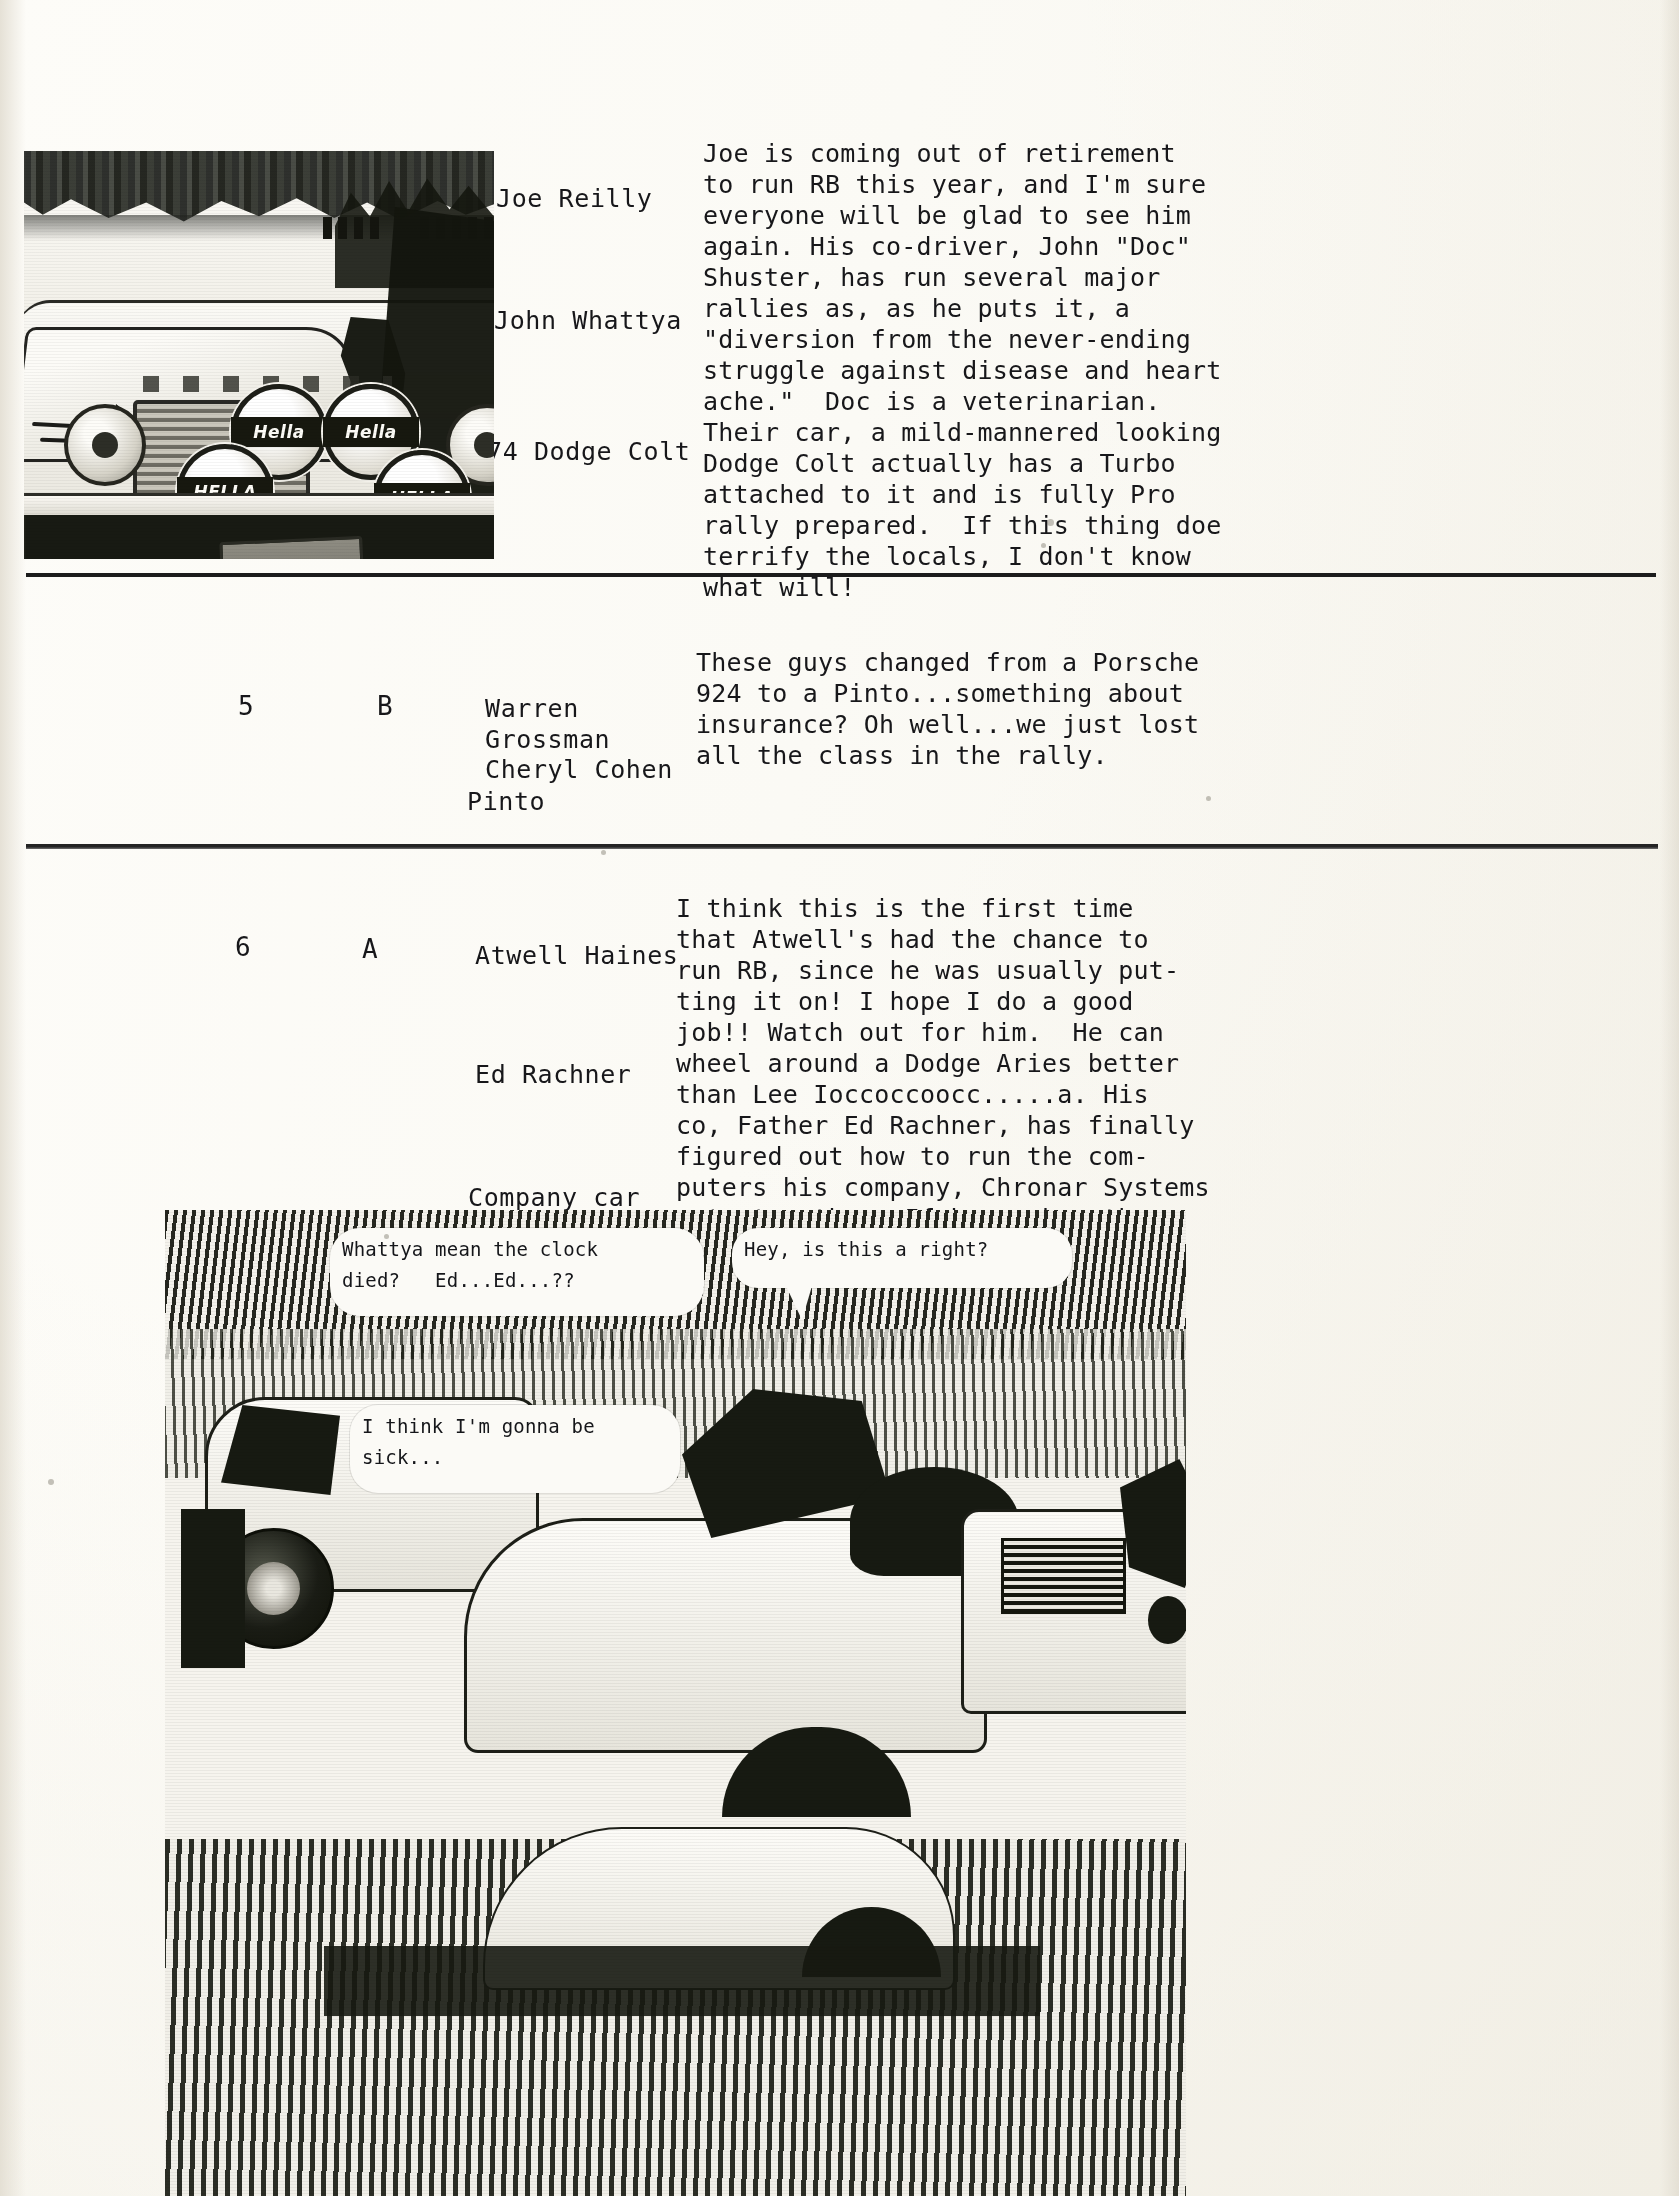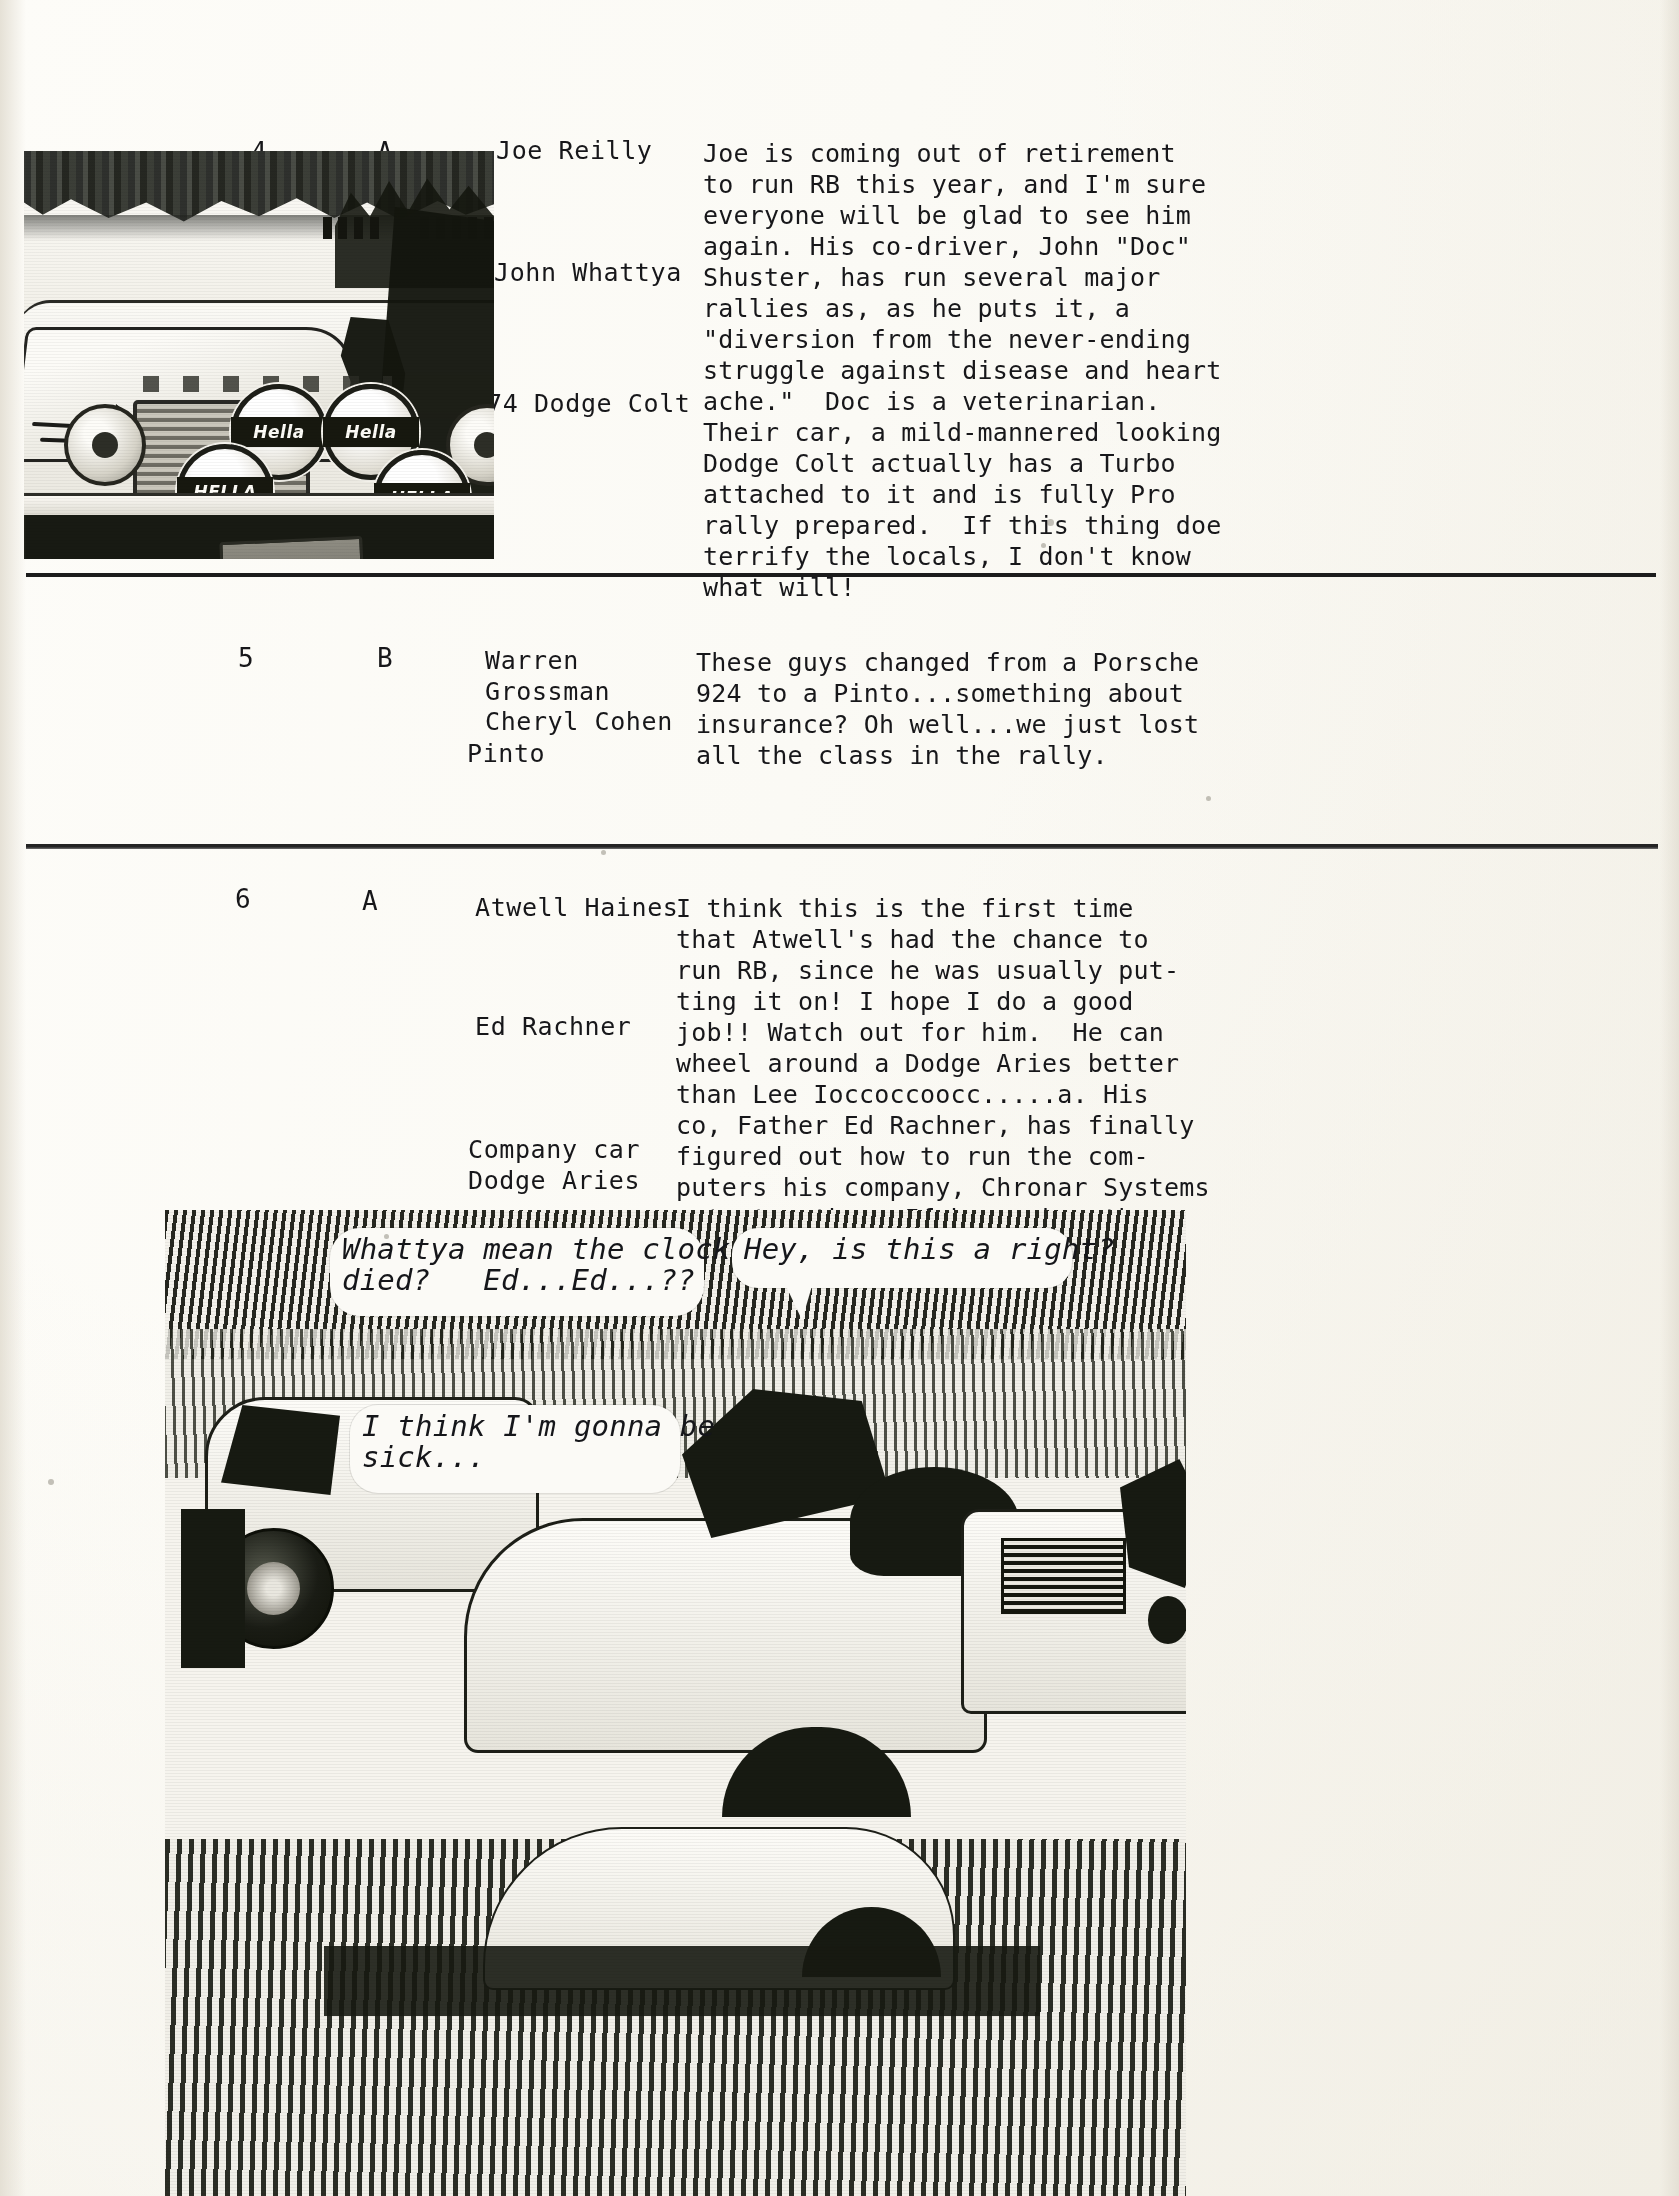--- a/index.html
+++ b/index.html
@@ -41,20 +41,21 @@
 
   
   .tw {
     position: absolute;
     white-space: pre;
     font-family: "DejaVu Sans Mono", "Liberation Mono", monospace;
     font-size: 25px;
     line-height: 31px;
     letter-spacing: 0.6px;
     color: #17171a;
+    margin-top: 48px;
   }
   .tw.num { font-size: 26px; letter-spacing: 0; }
   .tw.cls { font-size: 26px; letter-spacing: 0; }
 
   
   .para {
     position: absolute;
     white-space: pre;
     font-family: "DejaVu Sans Mono", "Liberation Mono", monospace;
     font-size: 25px;
@@ -269,27 +270,26 @@
   }
 
   
   .bubble {
     position: absolute;
     background: #fbfaf6;
     border: 0;
     padding: 6px 12px 20px 12px;
     white-space: pre;
     font-family: "DejaVu Sans Mono", "Liberation Mono", monospace;
-    font-size: 29px;
+    font-size: 19px;
     line-height: 31px;
     color: #15161a;
     letter-spacing: 0.2px;
     border-radius: 28px;
     box-shadow: 0 0 0 1px rgba(20,20,20,0.10);
-    font-style: italic;
   }
   .bubble.plain {
     background: #fbfaf6;
     border-radius: 4px;
     box-shadow: none;
   }
   .bubble-tail {
     position: absolute;
     width: 0; height: 0;
   }

